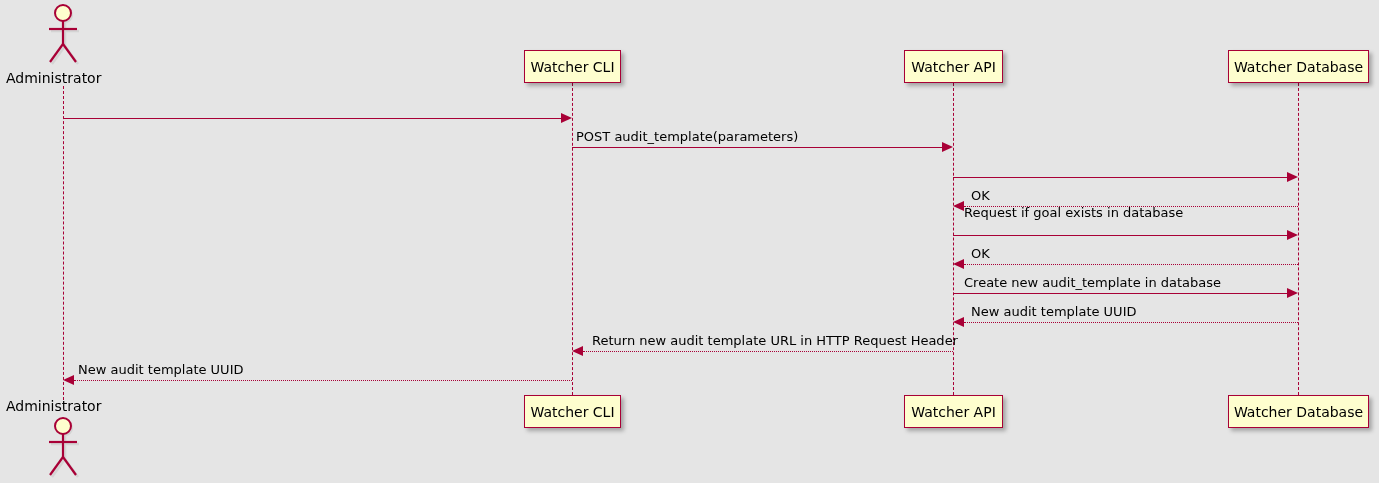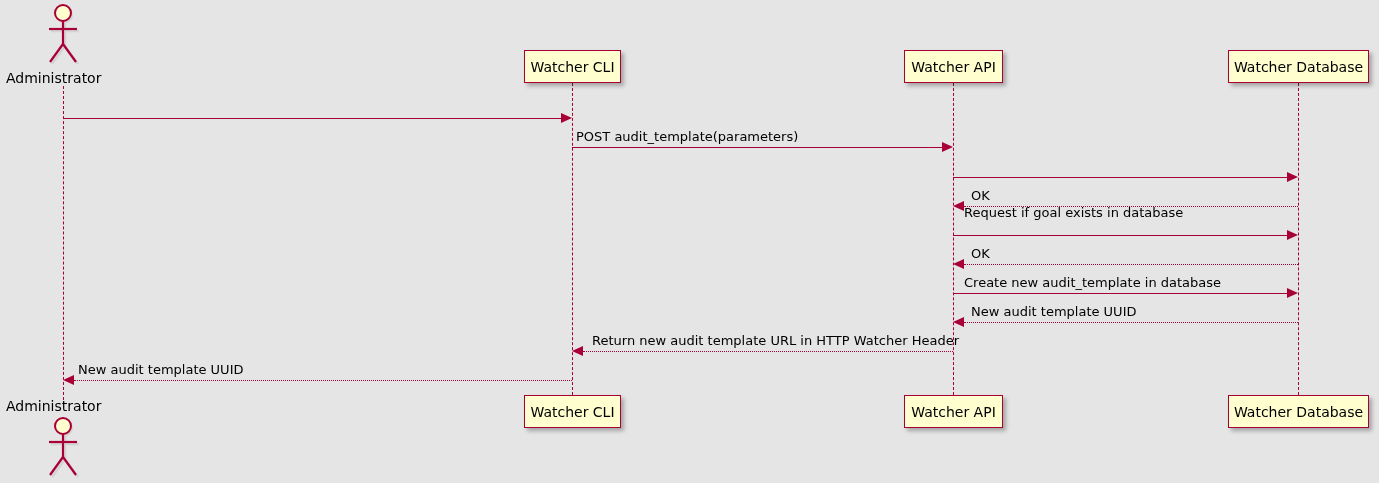--- a/index.html
+++ b/index.html
@@ -176,19 +176,19 @@
   <div class="msg-line solid" style="left:953px; top:293px; width:336px;"></div>
   <div class="arrowhead right" style="left:1287px; top:288px;"></div>
   <div class="msg-text" style="left:964px; top:276px;">Create new audit_template in database</div>
 
   <div class="msg-line dotted" style="left:964px; top:322px; width:334px;"></div>
   <div class="arrowhead left" style="left:953px; top:317px;"></div>
   <div class="msg-text" style="left:971px; top:305px;">New audit template UUID</div>
 
   <div class="msg-line dotted" style="left:583px; top:351px; width:370px;"></div>
   <div class="arrowhead left" style="left:572px; top:346px;"></div>
-  <div class="msg-text" style="left:592px; top:334px;">Return new audit template URL in HTTP Watcher Header</div>
+  <div class="msg-text" style="left:592px; top:334px;">Return new audit template URL in HTTP Request Header</div>
 
   <div class="msg-line dotted" style="left:74px; top:380px; width:498px;"></div>
   <div class="arrowhead left" style="left:63px; top:375px;"></div>
   <div class="msg-text" style="left:78px; top:363px;">New audit template UUID</div>
 
 </div>
 
 </body></html>

